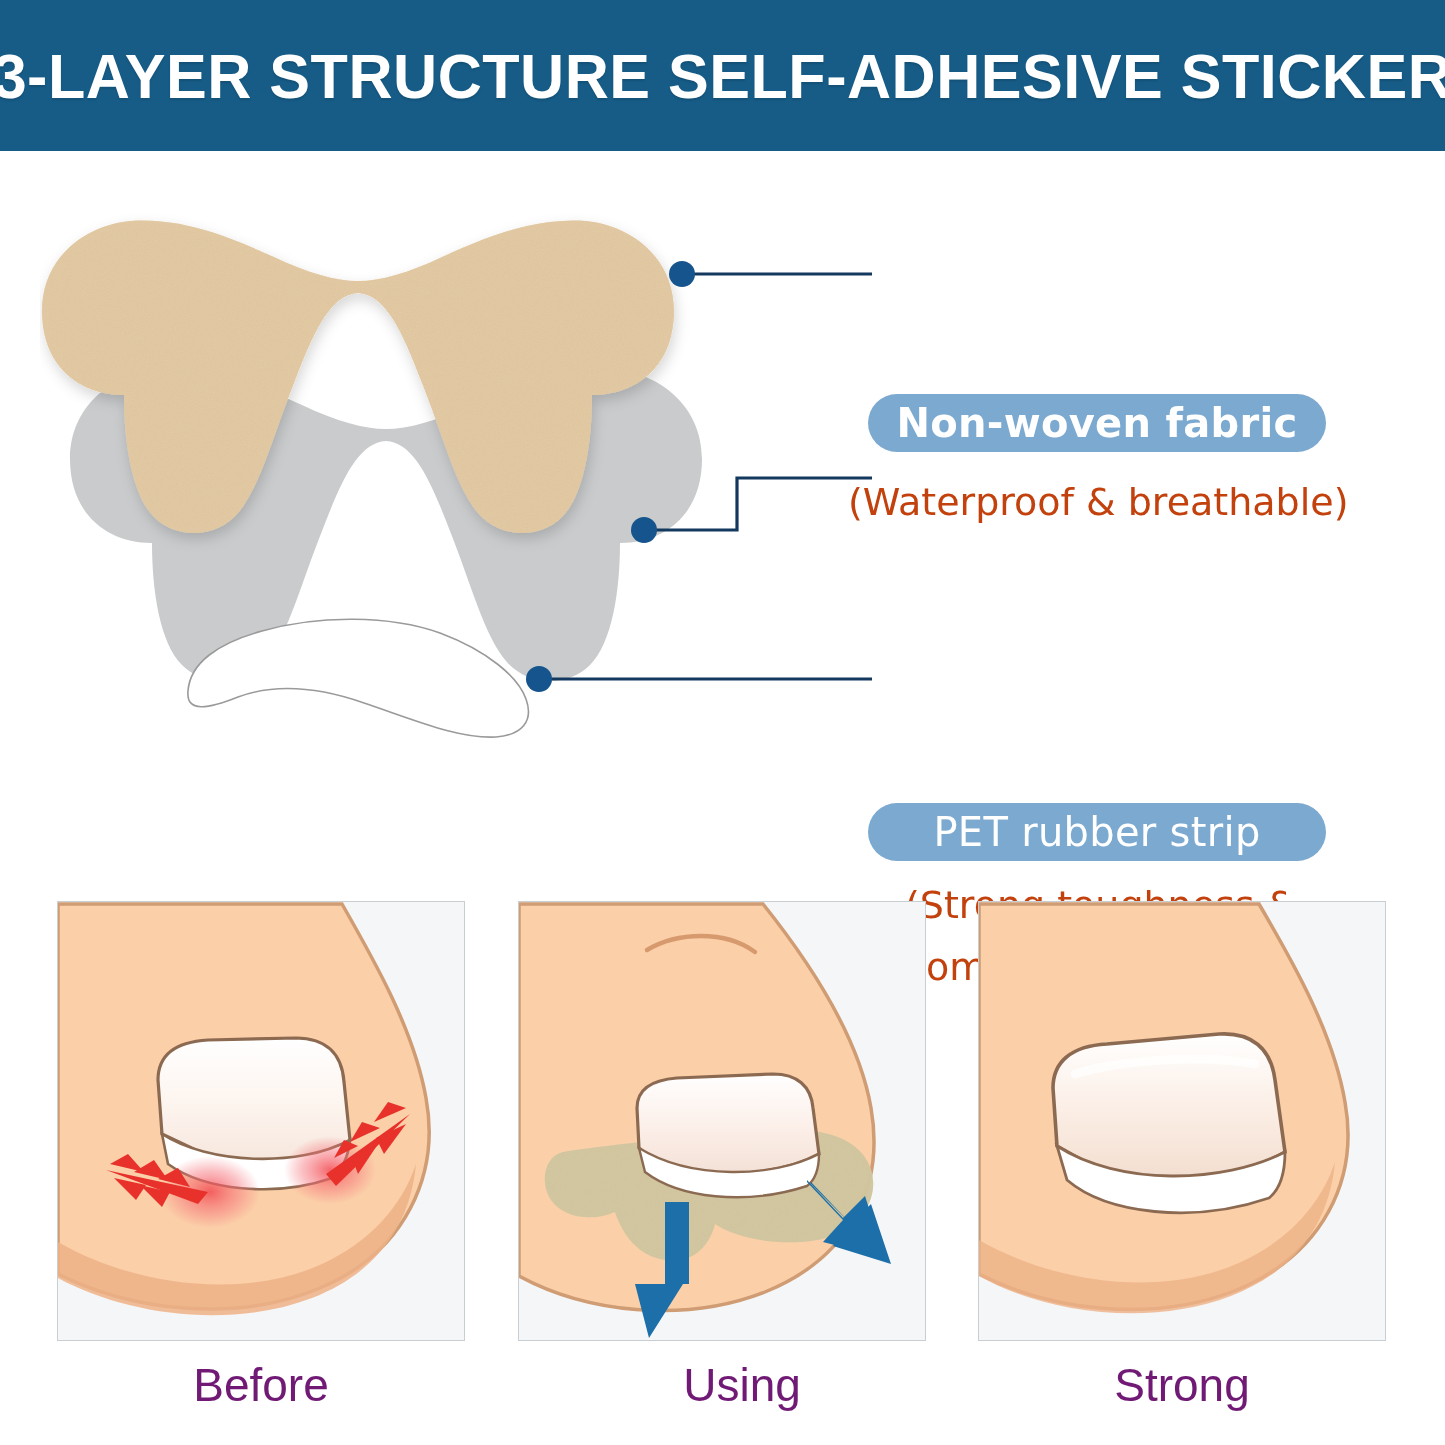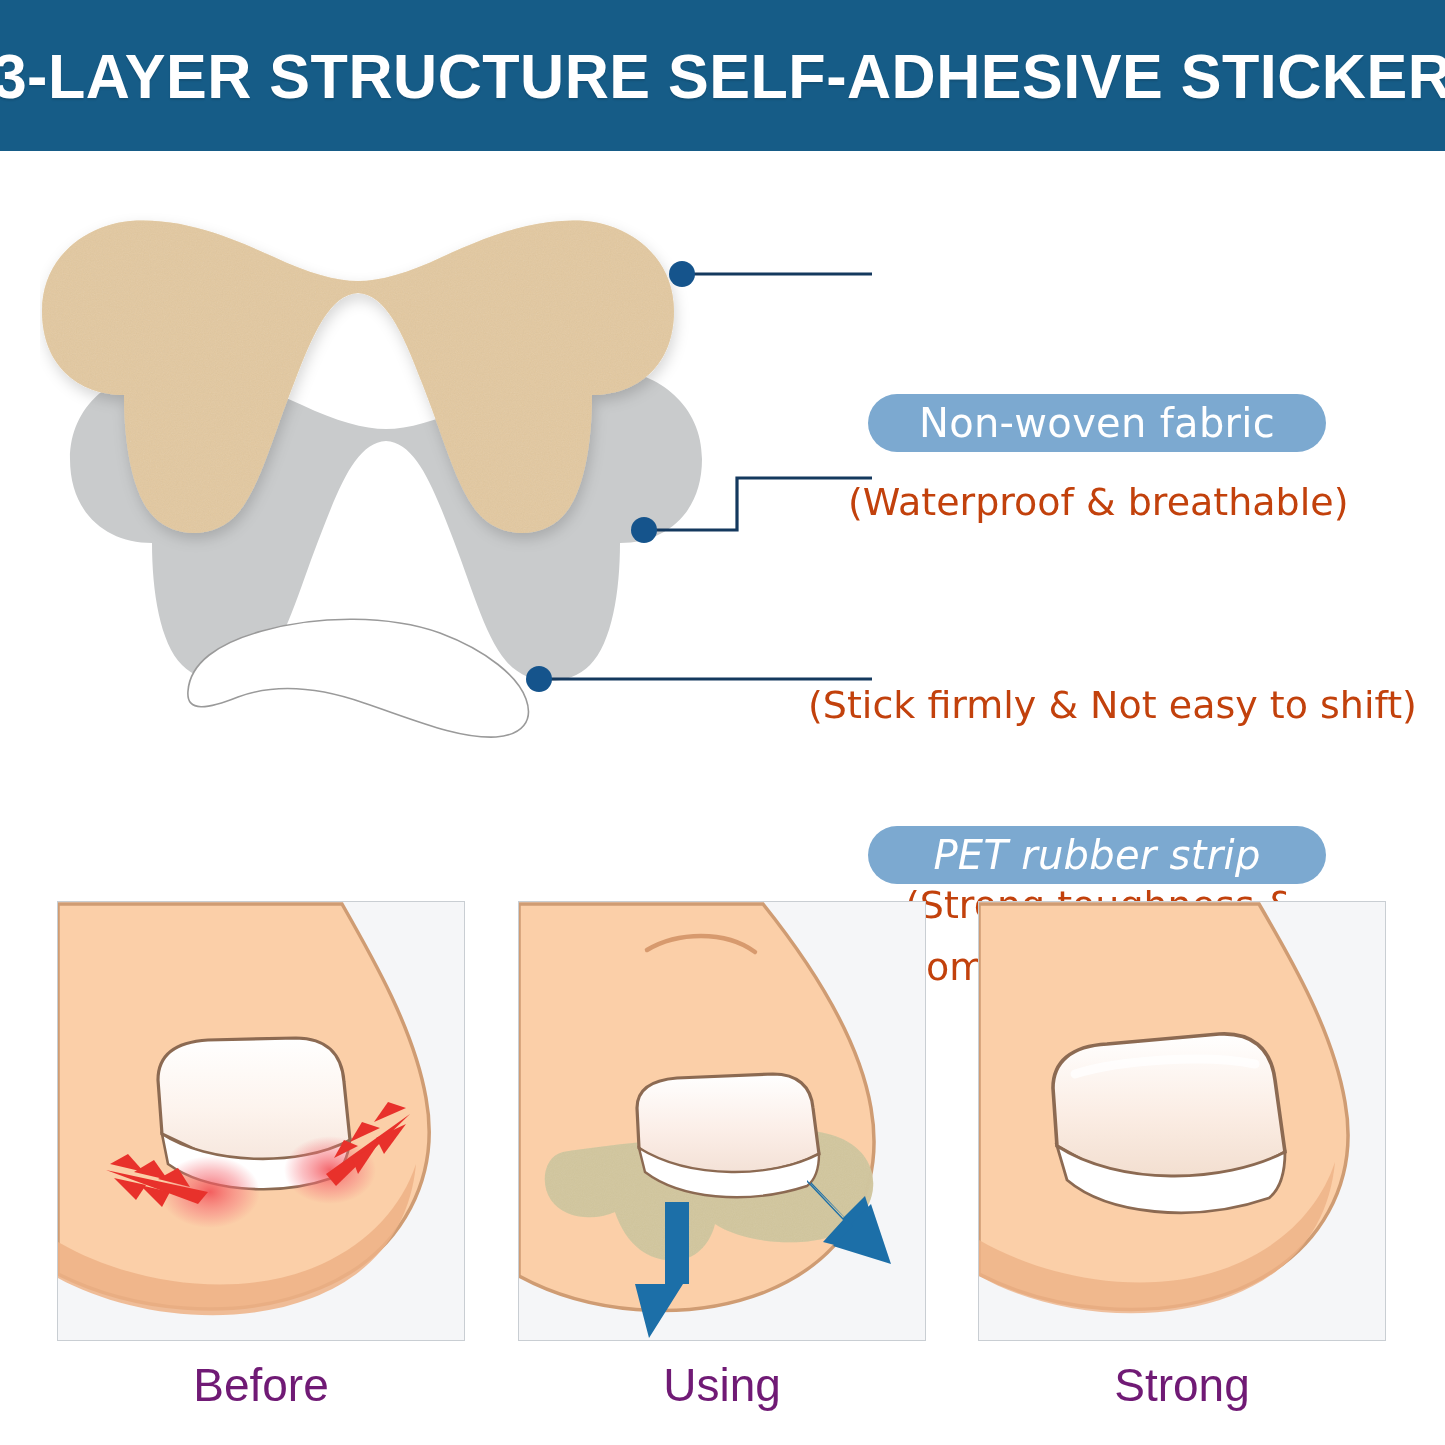--- a/index.html
+++ b/index.html
@@ -69,23 +69,23 @@
     display: flex;
     align-items: center;
     justify-content: center;
     color: #ffffff;
     font-family: "DejaVu Sans", sans-serif;
     font-weight: 400;
     font-size: 40px;
     letter-spacing: 0.3px;
     white-space: nowrap;
   }
-  #pill-nonwoven { left: 868px; top: 243px; width: 458px; }
+  #pill-nonwoven { left: 868px; top: 243px; width: 458px; font-weight: bold; }
   #pill-oilglue  { left: 868px; top: 446px; width: 462px; }
-  #pill-pet      { left: 868px; top: 675px; width: 458px; font-style: italic; }
+  #pill-pet      { left: 868px; top: 652px; width: 458px; }
 
   .callout-sub {
     position: absolute;
     color: #c2410c;
     font-family: "DejaVu Sans", sans-serif;
     font-weight: 400;
     font-size: 38px;
     line-height: 62px;
     white-space: nowrap;
   }
@@ -123,21 +123,21 @@
     position: absolute;
     top: 1358px;
     width: 408px;
     text-align: center;
     color: #701a75;
     font-family: "Liberation Sans Narrow", "Liberation Sans", sans-serif;
     font-size: 46px;
     font-weight: 400;
   }
   #caption-before { left: 57px; }
-  #caption-using  { left: 518px; }
+  #caption-using  { left: 538px; }
   #caption-after  { left: 978px; }
 </style>
 </head>
 <body>
 
 <div id="page">
 
   <div id="header-banner">
     <div id="header-title">3-LAYER STRUCTURE SELF-ADHESIVE STICKER</div>
   </div>
@@ -224,21 +224,20 @@
                  C 494 530, 482 544, 456 546
                  C 418 548, 372 528, 324 512
                  C 278 496, 236 492, 198 506
                  C 168 518, 146 522, 148 500 Z" fill="#FFFFFF" stroke="#9A9A9A" stroke-width="1.6"></path>
       </g>
     </svg>
 
     <div class="callout-pill" id="pill-nonwoven">Non-woven fabric</div>
     <div class="callout-sub" id="sub-nonwoven">(Waterproof &amp; breathable)</div>
 
-    <div class="callout-sub" id="sub-oilglue">(Stick firmly &amp; Not easy to shift)</div>
 
     <div class="callout-pill" id="pill-pet">PET rubber strip</div>
     <div class="callout-sub" id="sub-pet">
       <span class="sub-line">(Strong toughness &amp;</span>
       <span class="sub-line">comfortable texture)</span>
     </div>
   </div>
 
   <svg id="connectors" viewBox="0 0 1445 871">
 

